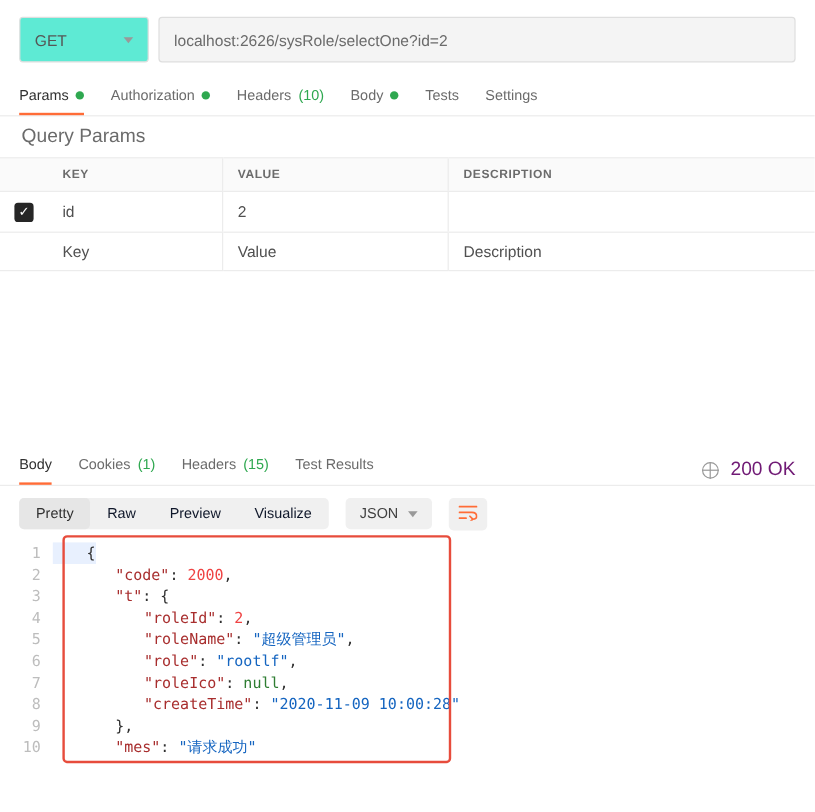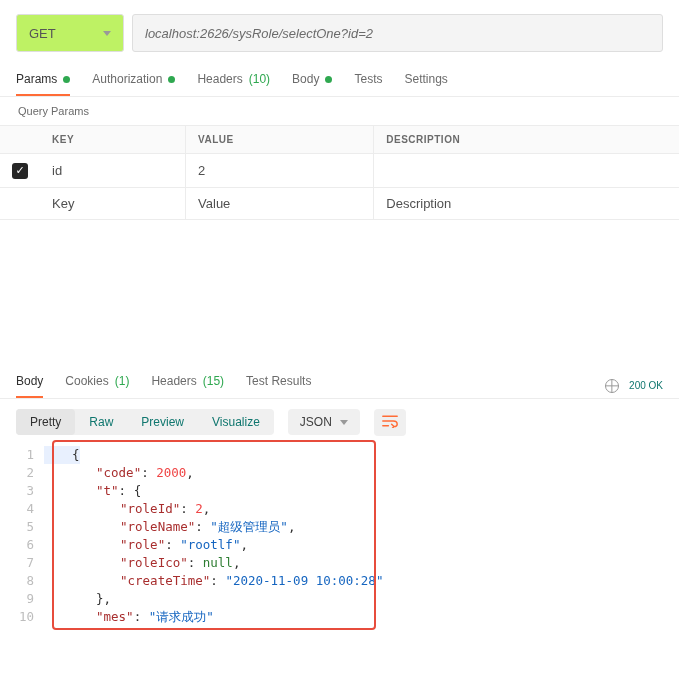--- a/index.html
+++ b/index.html
@@ -18,21 +18,21 @@
       display: flex;
       gap: 8px;
       padding: 14px 16px 6px 16px;
     }
     .method-select {
       display: flex;
       align-items: center;
       justify-content: space-between;
       width: 108px;
       height: 38px;
-      background: #bef264;
+      background: #5eead4;
       border: 1px solid #dedede;
       border-radius: 3px;
       padding: 0 12px;
       color: #565656;
       font-size: 13px;
       cursor: pointer;
     }
     .method-select .caret {
       border-left: 4px solid transparent;
       border-right: 4px solid transparent;
@@ -42,21 +42,20 @@
       flex: 1;
       height: 38px;
       background: #f4f4f4;
       border: 1px solid #dedede;
       border-radius: 3px;
       padding: 0 12px;
       color: #6b6b6b;
       font-size: 13px;
       display: flex;
       align-items: center;
-      font-style: italic;
     }
 
     
     .tabs {
       display: flex;
       gap: 22px;
       padding: 14px 16px 0 16px;
       border-bottom: 1px solid #ececec;
     }
     .tab {
@@ -72,21 +71,21 @@
     .tab.active {
       color: #303030;
       border-bottom-color: #ff6c37;
     }
     .pill { display:inline-block; width:7px; height:7px; border-radius:50%; background:#2fa850; }
     .count { color:#2fa850; }
 
     .sub-header {
       padding: 8px 18px;
       color: #6b6b6b;
-      font-size: 11px;
+      font-size: 16px;
     }
 
     
     .params-table { width:100%; border-collapse: collapse; }
     .params-table th {
       text-align: left;
       font-size: 10px;
       font-weight: 600;
       color: #6b6b6b;
       letter-spacing: 0.5px;
@@ -114,35 +113,35 @@
 
     .gap { height:150px; }
 
     
     .res-row {
       display:flex; align-items:center; justify-content:space-between;
       padding: 4px 16px 0 16px;
       border-bottom:1px solid #ececec;
     }
     .res-tabs { display:flex; gap:22px; }
-    .res-right { display:flex; align-items:center; gap:10px; color:#0f766e; font-size:10px;}
+    .res-right { display:flex; align-items:center; gap:10px; color:#701a75; font-size:16px;}
     .globe-icon { width:14px; height:14px; border:1.3px solid #9a9a9a; border-radius:50%; position:relative;}
     .globe-icon::before { content:""; position:absolute; left:50%; top:-1px; bottom:-1px; width:1.3px; background:#9a9a9a; transform:translateX(-50%);}
     .globe-icon::after { content:""; position:absolute; top:50%; left:-1px; right:-1px; height:1.3px; background:#9a9a9a; transform:translateY(-50%);}
 
     
     .res-toolbar {
       display:flex; align-items:center; gap:4px;
       padding: 10px 16px;
     }
     .tb-group {
       display:flex; background:#f0f0f0; border-radius:4px;
     }
     .tb-btn {
-      padding:6px 14px; font-size:12px; color:#0f766e; cursor:pointer;
+      padding:6px 14px; font-size:12px; color:#0f172a; cursor:pointer;
     }
     .tb-btn.sel { color:#303030; background:#e6e6e6; border-radius:4px;text-align:right;}
     .dd-btn {
       display:flex; align-items:center; gap:8px;
       background:#f0f0f0; border-radius:4px;
       padding:6px 12px; font-size:12px; color:#404040; margin-left:10px; cursor:pointer;
     }
     .wrap-btn {
       background:#f0f0f0; border-radius:4px;
       padding:5px 8px; margin-left:10px; cursor:pointer; color:#ff6c37;

